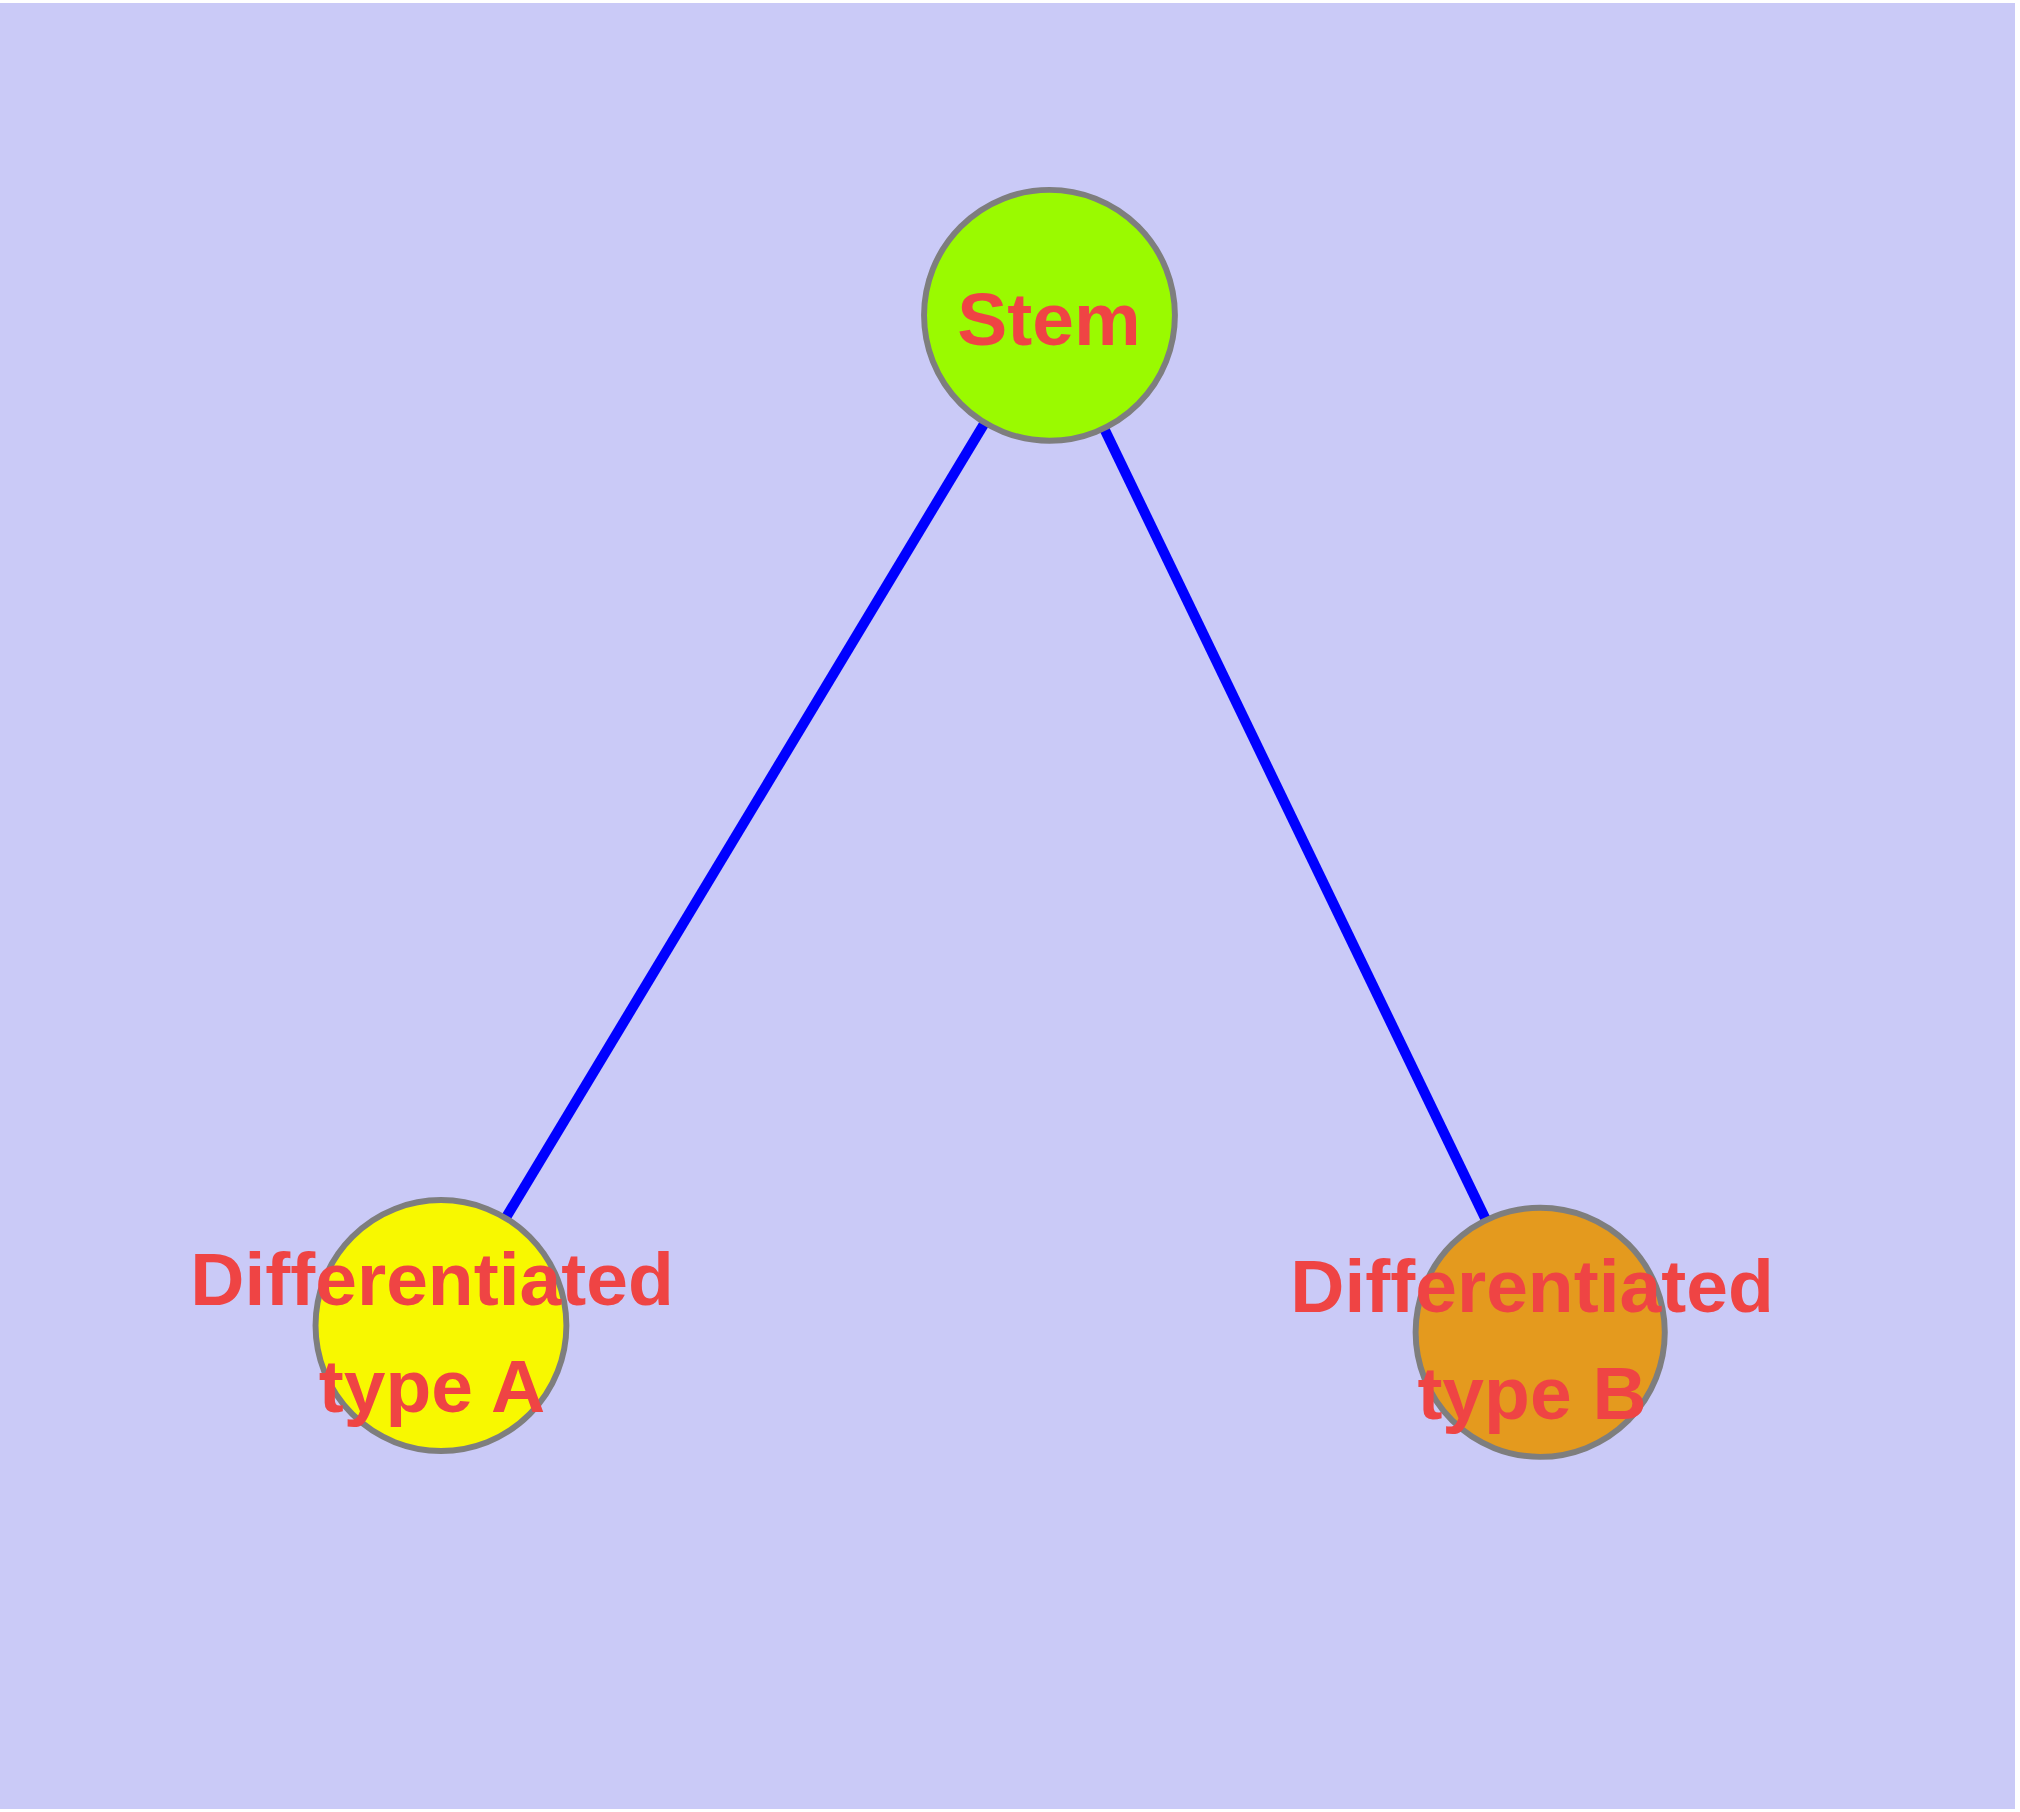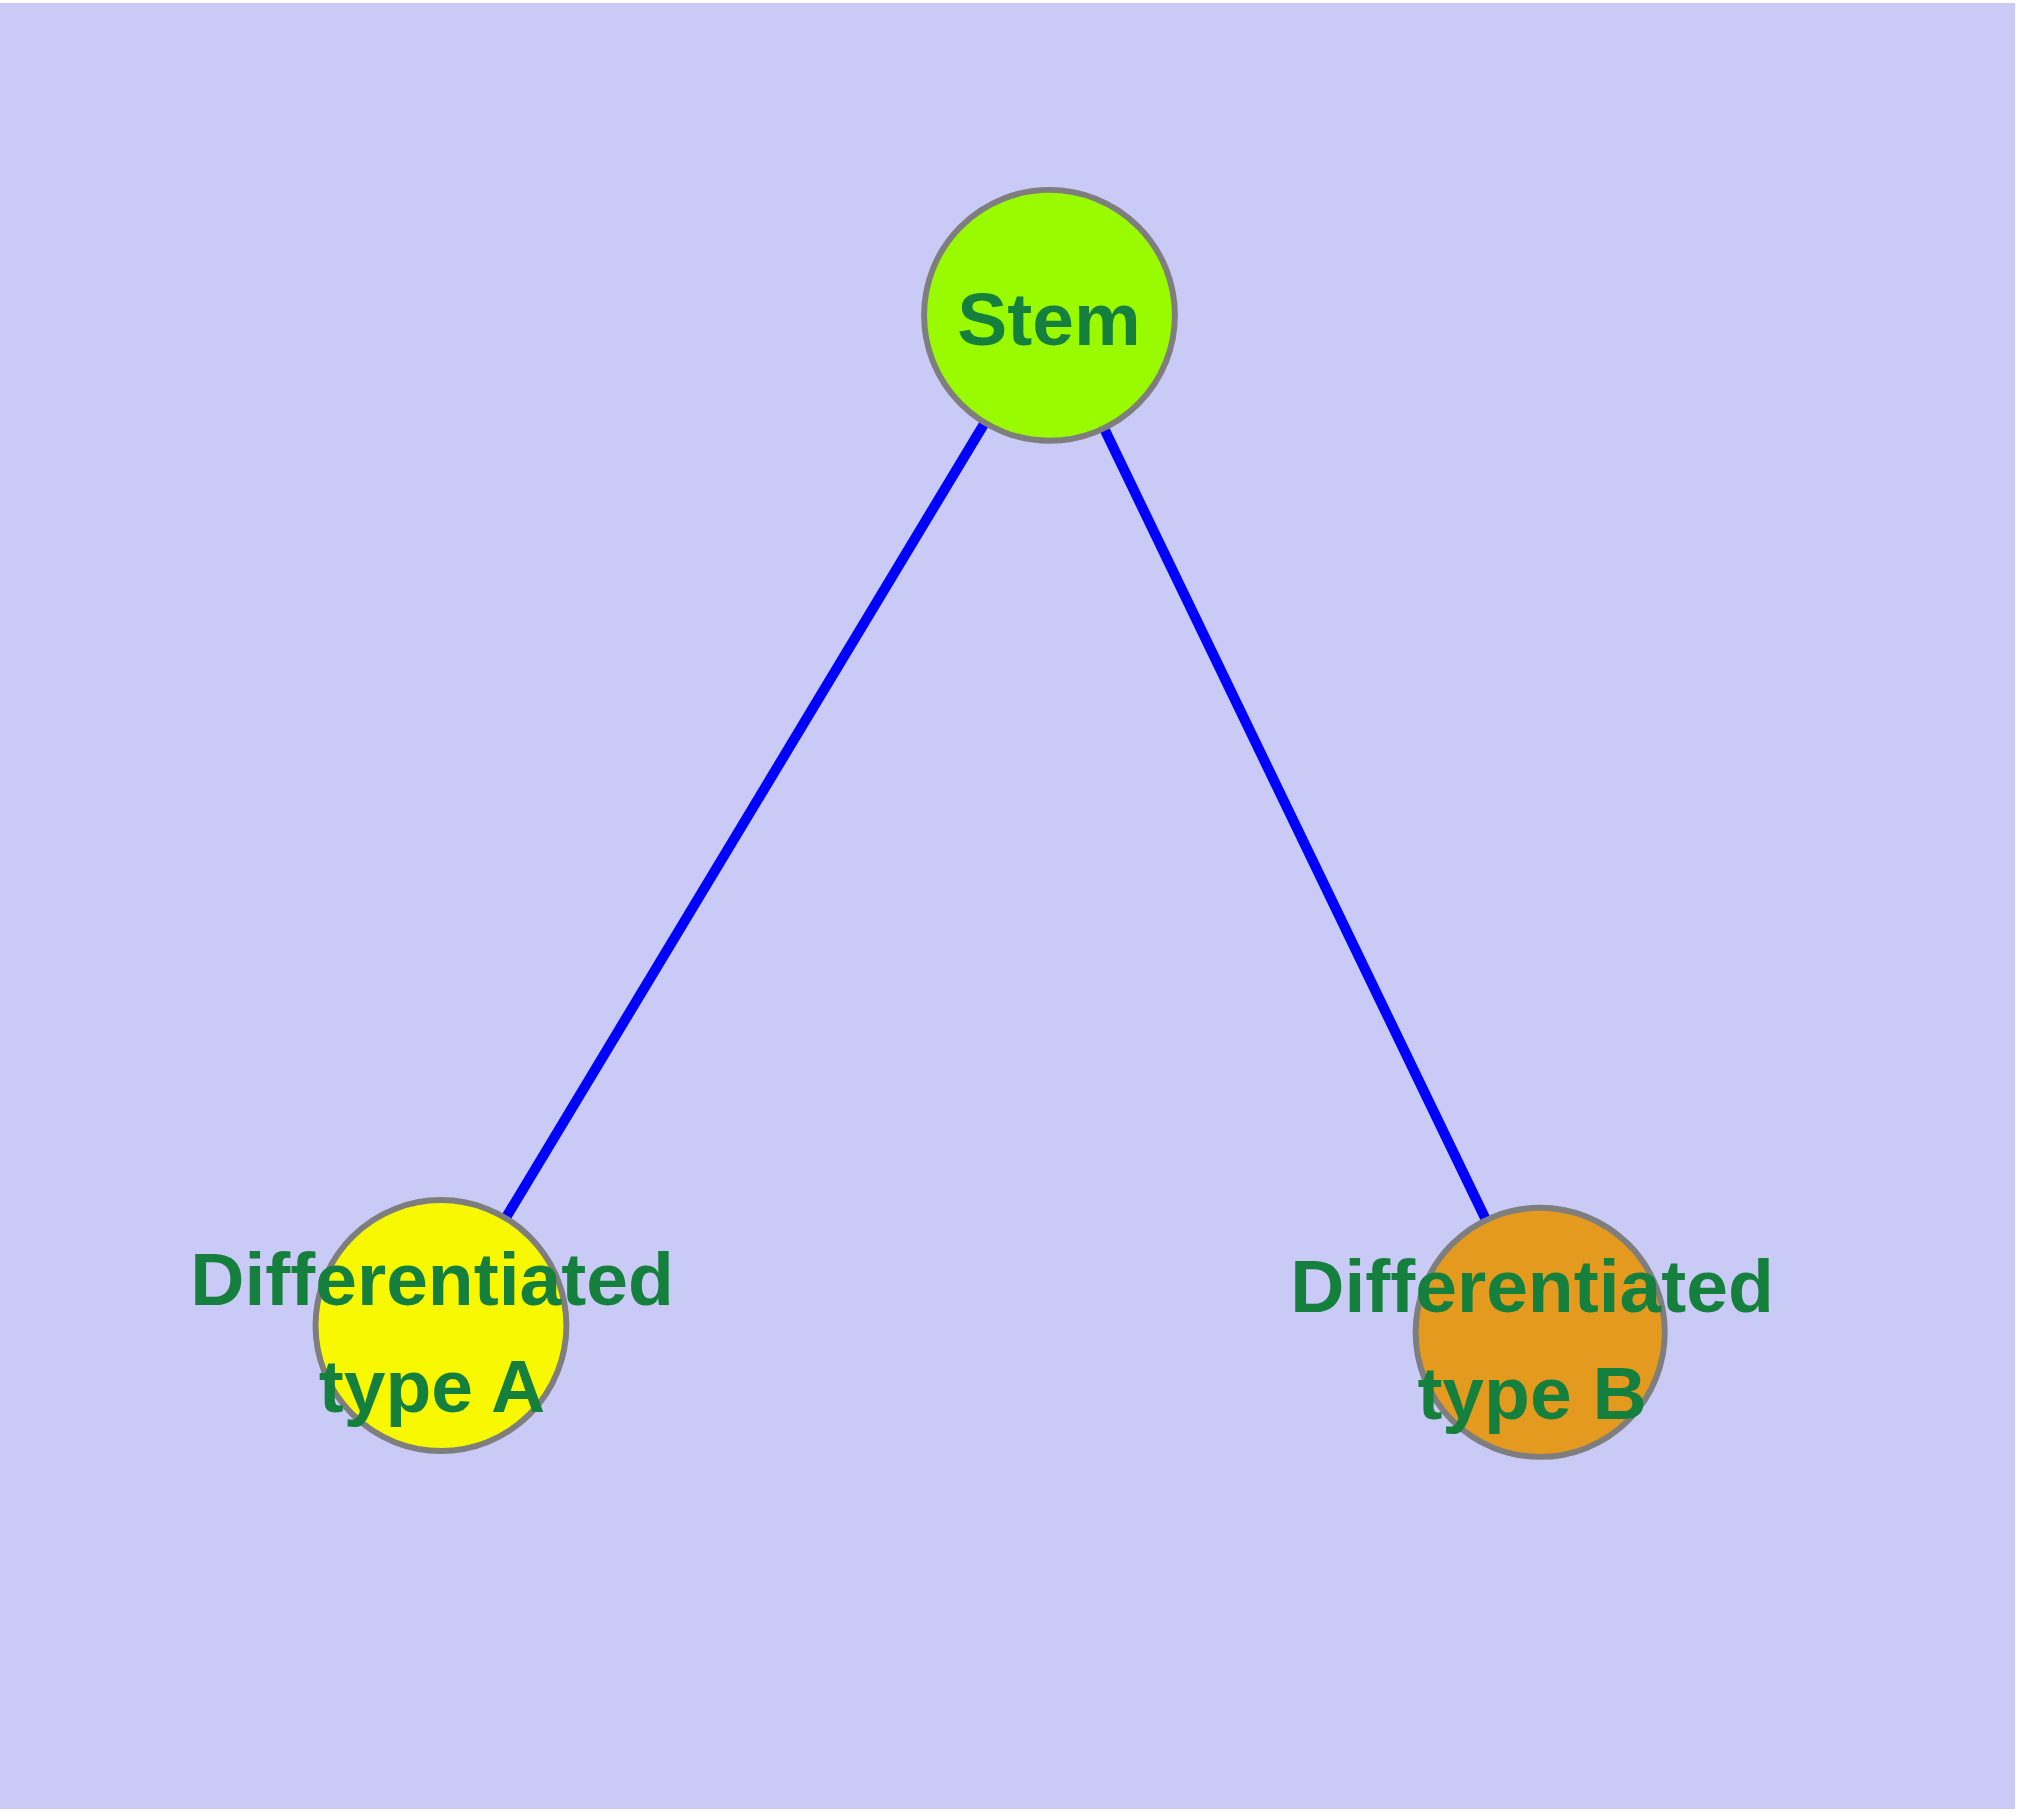--- a/index.html
+++ b/index.html
@@ -41,21 +41,21 @@
   }
   .node-label {
     position: absolute;
     transform: translate(-50%, -50%);
     text-align: center;
     white-space: pre-line;
     font-family: "Liberation Sans", sans-serif;
     font-weight: bold;
     font-size: 75px;
     line-height: 1.42;
-    color: #15803d;
+    color: #ef4444;
     pointer-events: none;
   }
 </style>
 </head>
 <body>
 
 <div class="canvas">
 
   <div class="panel"></div>
 

